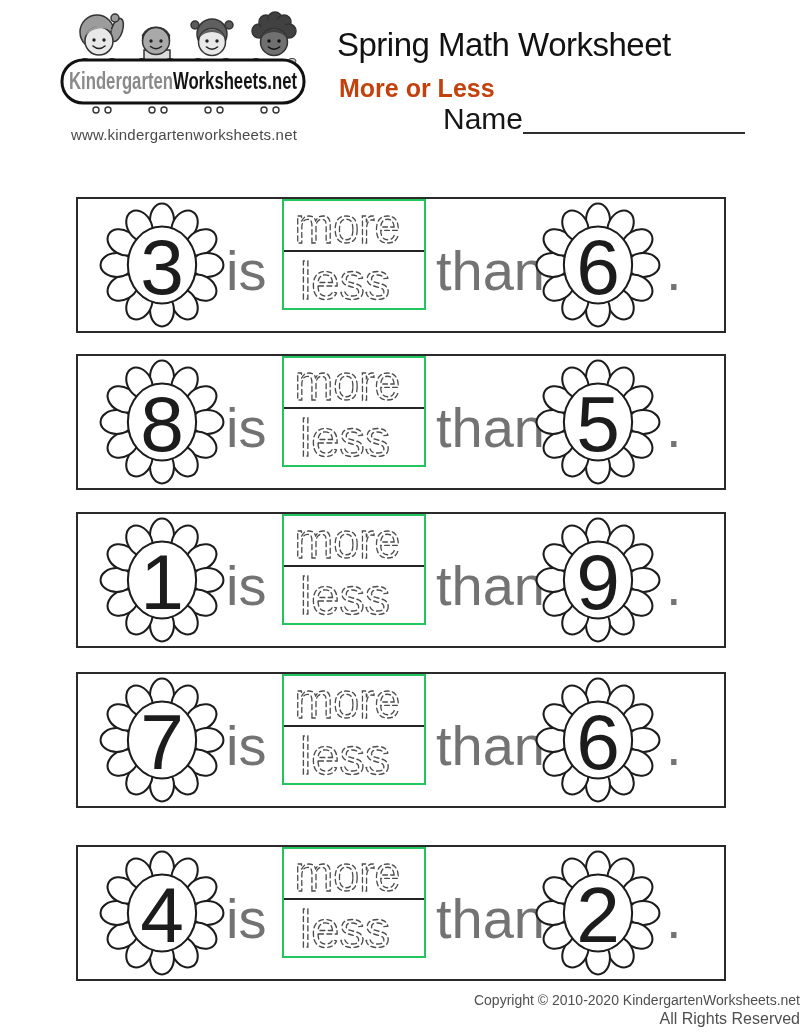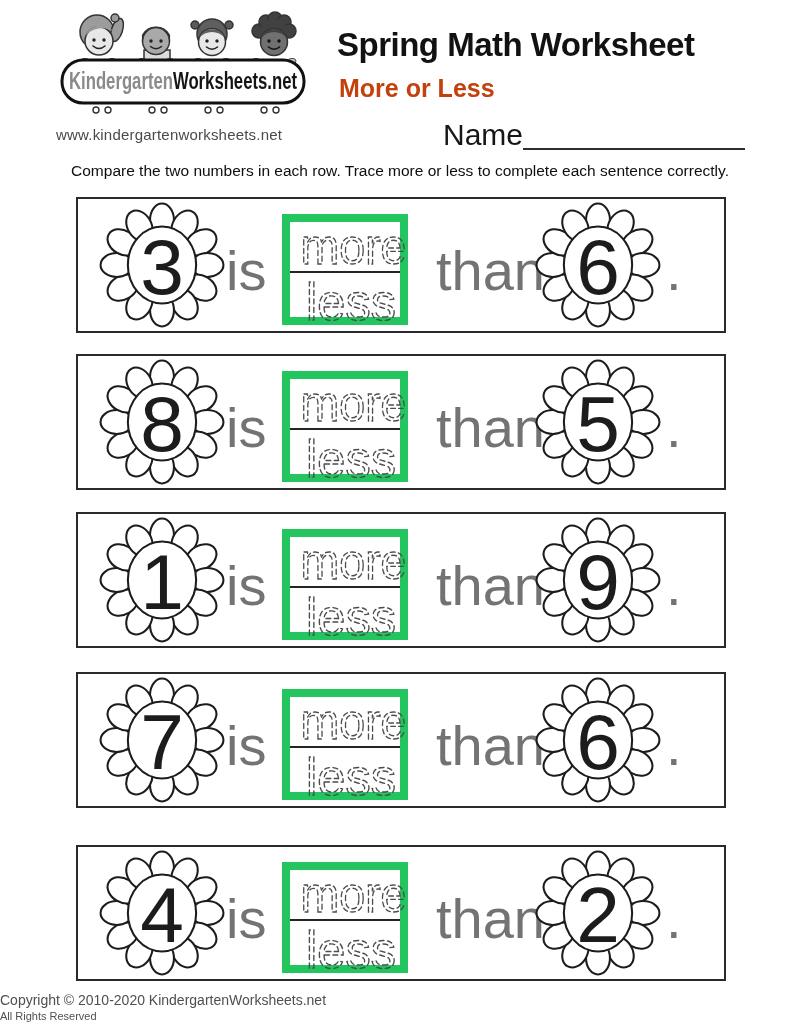--- a/index.html
+++ b/index.html
@@ -1,25 +1,25 @@
 <!DOCTYPE html>
 <html><head>
 <meta charset="utf-8">
 <style>
   html,body{margin:0;padding:0;background:#fff;}
   .page{position:relative;width:800px;height:1035px;background:#fff;overflow:hidden;
         font-family:"Liberation Sans",sans-serif;color:#111;}
 
   
   .logo-svg{position:absolute;left:52px;top:8px;}
-  .site-url{position:absolute;left:56px;top:126px;width:256px;text-align:left;
+  .site-url{position:absolute;left:56px;top:126px;width:256px;text-align:center;
             font-size:15px;color:#4a4a4a;letter-spacing:.2px;}
-  .title{position:absolute;left:337px;top:26px;font-size:33px;letter-spacing:-.5px;color:#121212;font-weight:bold;}
+  .title{position:absolute;left:337px;top:26px;font-size:33px;letter-spacing:-.5px;color:#121212;}
   .subtitle{position:absolute;left:339px;top:74px;font-size:25px;font-weight:bold;color:#c2410c;}
-  .name-line{position:absolute;left:443px;top:120px;display:flex;align-items:flex-end;}
+  .name-line{position:absolute;left:443px;top:104px;display:flex;align-items:flex-end;}
   .name-label{font-size:30px;color:#161616;line-height:1;}
   .name-rule{width:222px;border-bottom:2px solid #2e2e2e;height:28px;}
 
   .instructions{position:absolute;left:0;top:162px;width:800px;text-align:center;
                 font-size:15.5px;color:#0e0e0e;}
 
   
   .rows{position:absolute;left:0;top:0;width:800px;height:1035px;}
   .row{position:absolute;left:76px;width:646px;height:132px;border:2px solid #2a2a2a;background:#fff;}
   .row:nth-child(1){top:197px;}
@@ -33,35 +33,35 @@
   .flower.right{left:456px;}
   .flower ellipse{fill:#fff;stroke:#1c1c1c;stroke-width:2.4;}
   .flower .num{font-family:"Liberation Sans",sans-serif;font-size:92px;fill:#1c1c1c;
                text-anchor:middle;dominant-baseline:central;}
 
   .word{position:absolute;top:44px;font-size:56px;line-height:1;color:#737373;letter-spacing:0;}
   .word.is{left:148px;}
   .word.than{left:342px;margin-left:16px;}
   .word.period{left:588px;}
 
-  .trace-box{position:absolute;left:204px;top:15px;width:126px;height:111px;
-             border:8px solid #22c55e;background:#fff;box-sizing:border-box;}
+  .trace-box{position:absolute;left:204px;top:0;width:144px;height:111px;
+             border:2px solid #22c55e;background:#fff;box-sizing:border-box;}
   .trace-cell{position:relative;width:100%;box-sizing:border-box;}
   .trace-cell.top{height:51px;border-bottom:2px solid #242424;}
   .trace-cell.bottom{height:54px;padding-left:21px;}
   .trace-cell svg{position:absolute;left:0;top:0;overflow:visible;}
   .trace-cell text{font-family:"Liberation Sans",sans-serif;fill:none;stroke:#4d4d4d;
                    stroke-width:1.4;stroke-dasharray:5 3.5;stroke-linecap:round;}
   .trace-cell.top text{font-size:50px;}
   .trace-cell.bottom text{font-size:52px;}
 
   
-  .footer{position:absolute;left:0;top:992px;width:800px;text-align:left;color:#4f4f4f;}
+  .footer{position:absolute;left:0;top:992px;width:800px;text-align:right;color:#4f4f4f;}
   .footer .line1{font-size:14px;}
-  .footer .line2{font-size:11px;margin-top:2px;}
+  .footer .line2{font-size:16px;margin-top:2px;}
 
   
   .logo-svg .outline{stroke:#333;stroke-width:1.5;}
 </style>
 </head>
 <body>
 
 <div class="page">
 
   <svg class="logo-svg" width="262" height="120" viewBox="0 0 262 120">
@@ -140,21 +140,20 @@
   <div class="site-url">www.kindergartenworksheets.net</div>
 
   <div class="title">Spring Math Worksheet</div>
   <div class="subtitle">More or Less</div>
 
   <div class="name-line">
     <span class="name-label">Name</span>
     <span class="name-rule"></span>
   </div>
 
-  <div class="instructions">Compare the two numbers in each row. Trace more or less to complete each sentence correctly.</div>
 
   <div class="rows" id="rows">
   <div class="row">
     <svg class="flower left" viewBox="0 0 150 150">
       <g>
         <ellipse cx="75" cy="22" rx="14" ry="19" transform="rotate(0 75 75)"></ellipse>
         <ellipse cx="75" cy="22" rx="14" ry="19" transform="rotate(30 75 75)"></ellipse>
         <ellipse cx="75" cy="22" rx="14" ry="19" transform="rotate(60 75 75)"></ellipse>
         <ellipse cx="75" cy="22" rx="14" ry="19" transform="rotate(90 75 75)"></ellipse>
         <ellipse cx="75" cy="22" rx="14" ry="19" transform="rotate(120 75 75)"></ellipse>

